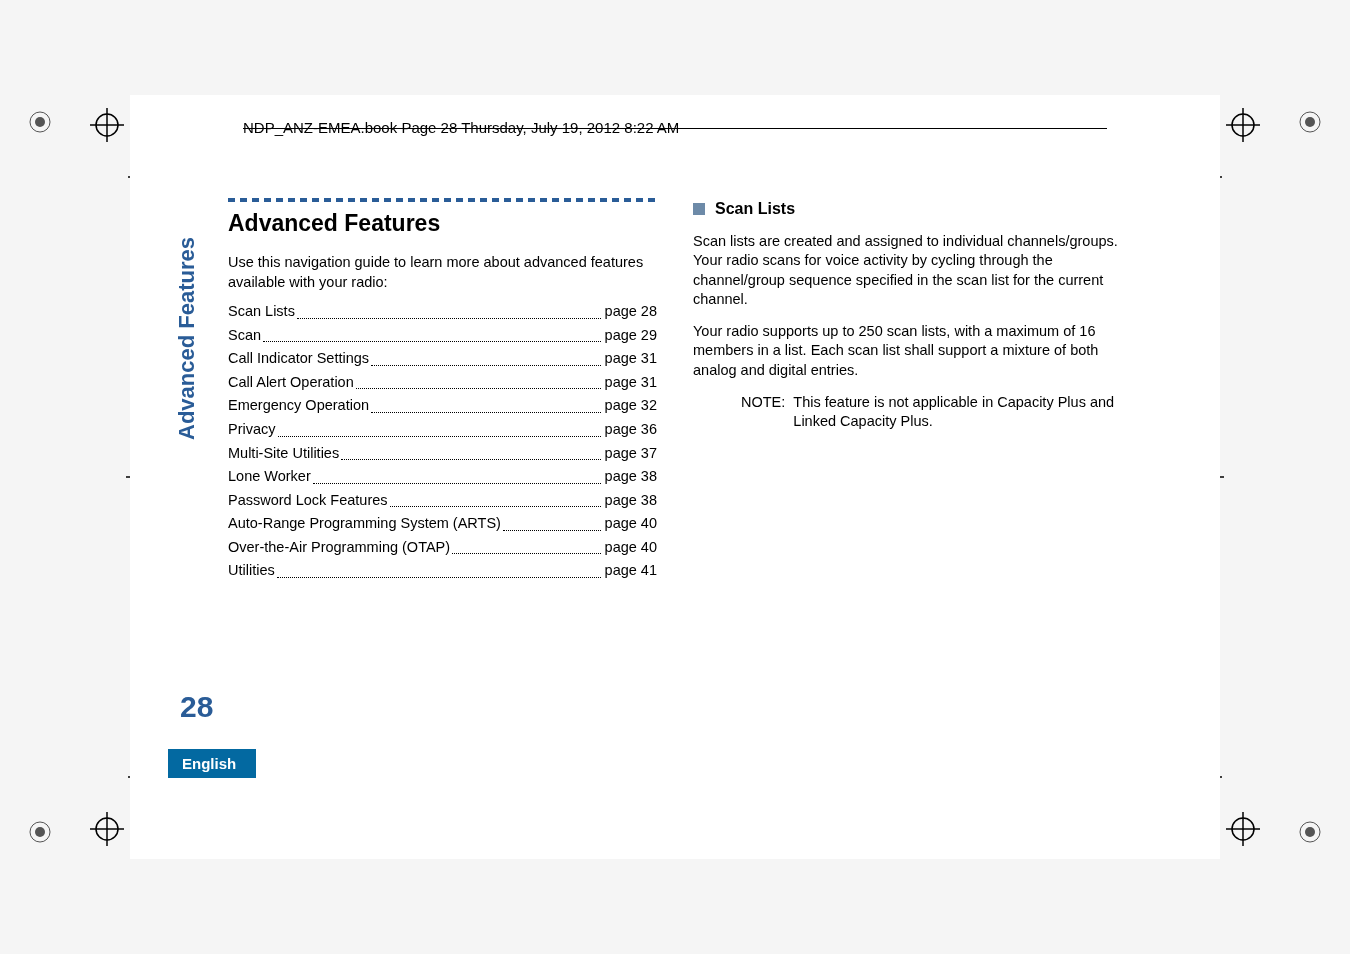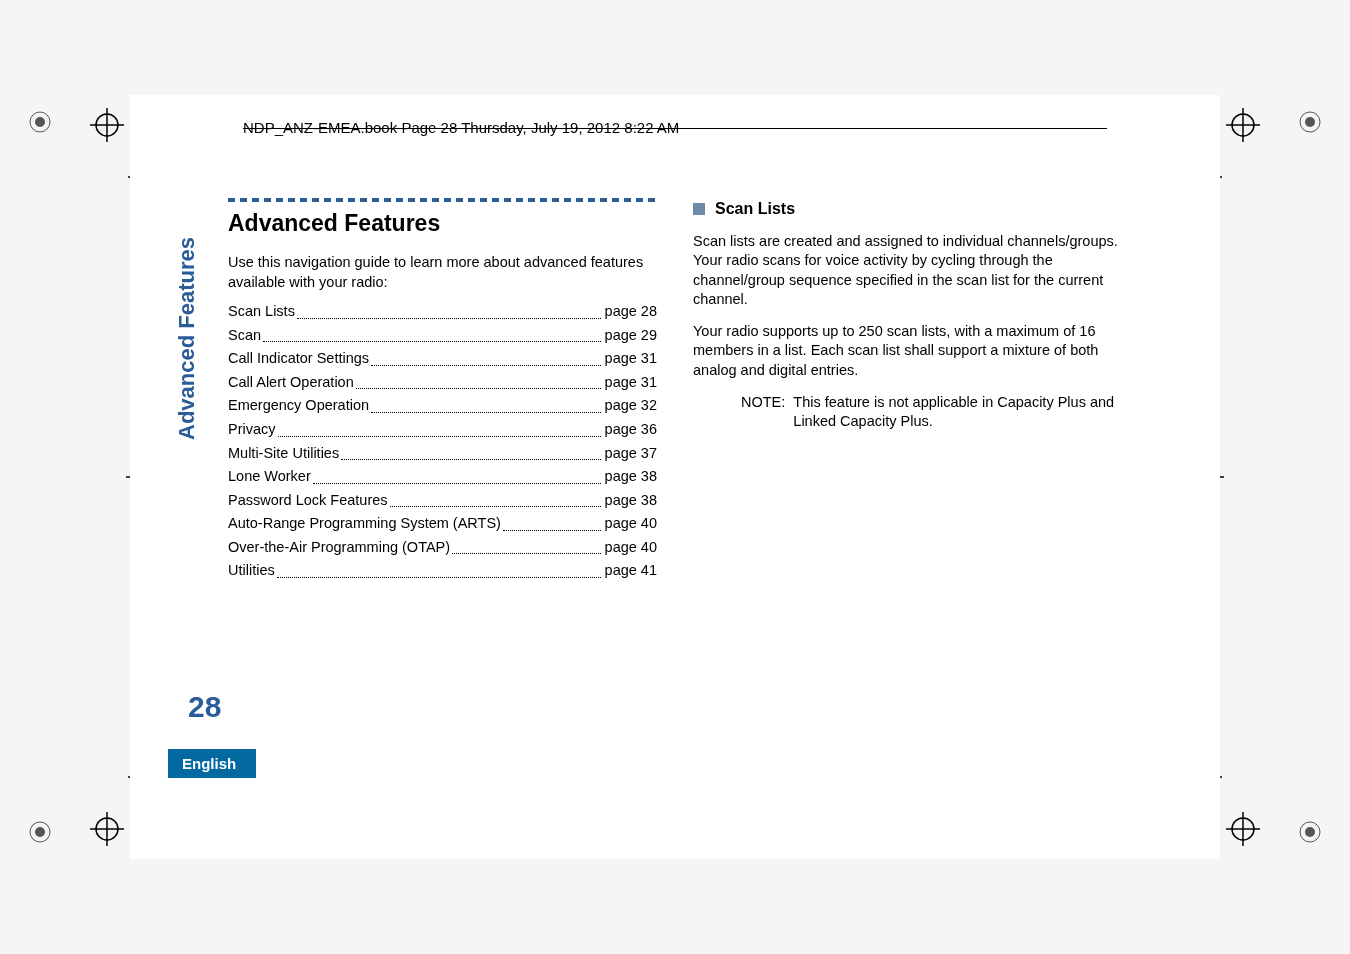--- a/index.html
+++ b/index.html
@@ -128,21 +128,21 @@
     top: 440px;
     transform: rotate(-90deg);
     transform-origin: left top;
     font-size: 22px;
     font-weight: bold;
     color: #2a5c97;
     white-space: nowrap;
   }
   .page-num {
     position: absolute;
-    left: 188px;
+    left: 180px;
     bottom: 230px;
     font-size: 30px;
     font-weight: bold;
     color: #2a5c97;
   }
   .lang-box {
     position: absolute;
     left: 168px;
     bottom: 176px;
     background: #0369a1;

